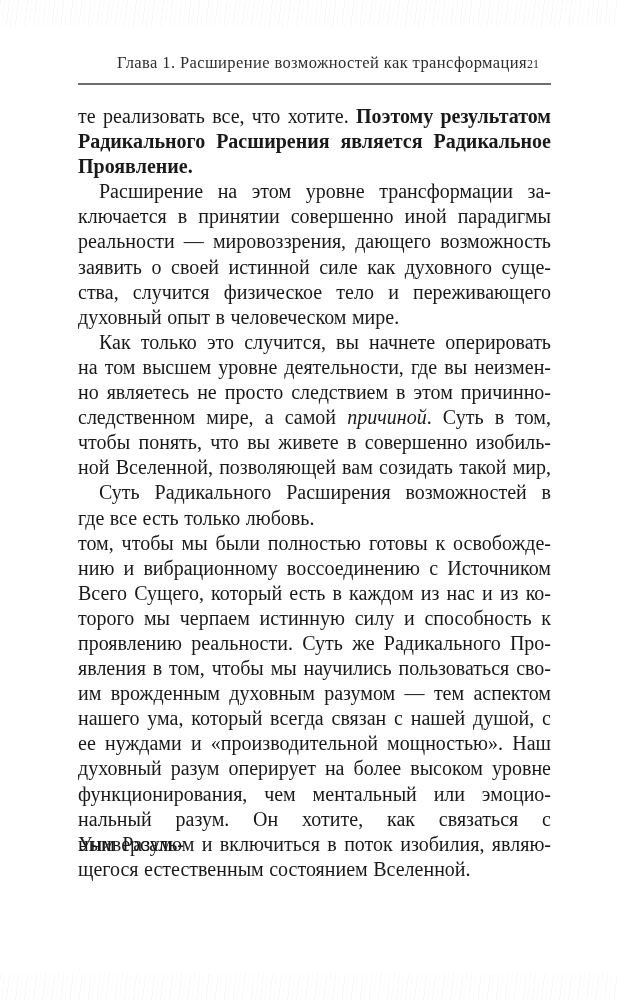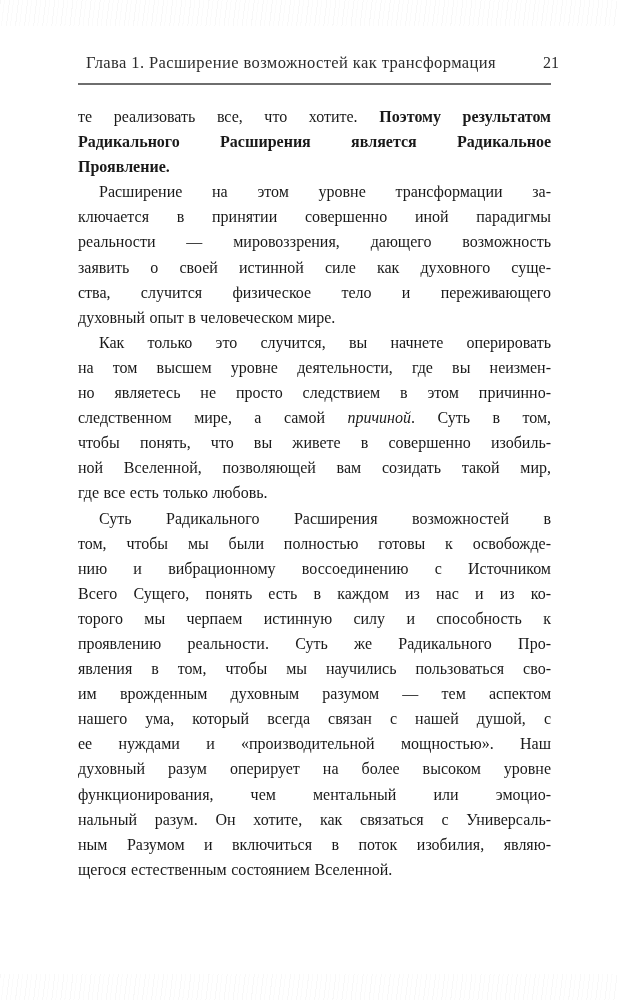--- a/index.html
+++ b/index.html
@@ -16,51 +16,51 @@
     position: absolute; left: 0; width: 617px; height: 26px;
     background: repeating-linear-gradient(97deg, rgba(90,90,90,.16) 0 1px, rgba(255,255,255,0) 1px 4px, rgba(120,120,120,.10) 4px 5px, rgba(255,255,255,0) 5px 9px);
     opacity: .28;
     pointer-events: none;
   }
   .noise.top { top: 0; }
   .noise.bottom { bottom: 0; }
 
   .running-head {
     position: absolute;
-    left: 86px;
+    left: 66px;
     width: 473px;
     top: 53px;
     display: flex;
-    justify-content: space-between;
+    justify-content: flex-end;
     align-items: baseline;
     font-size: 16.5px;
     letter-spacing: 0.4px;
     color: #2e2e2e;
     white-space: nowrap;
   }
   .running-head .pagenum {
-    font-size: 16px;
+    font-size: 12px;
     letter-spacing: 0;
     color: #2e2e2e;
   }
   .head-rule {
     position: absolute;
     left: 78px;
     width: 473px;
     top: 83px;
     height: 2px;
     background: #6e6e6e;
   }
 
   .text-body {
     position: absolute;
     left: 78px;
     width: 473px;
     top: 104px;
-    font-size: 16px;
+    font-size: 20px;
     color: #191919;
     word-spacing: 0.5px;
   }
   .line {
     height: 25.1px;
     line-height: 25.1px;
     text-align: justify;
     text-align-last: justify;
     white-space: normal;
     overflow: visible;
@@ -92,25 +92,25 @@
       <div class="line"><span>реальности — мировоззрения, дающего возможность</span></div>
       <div class="line"><span>заявить о своей истинной силе как духовного суще-</span></div>
       <div class="line"><span>ства, случится физическое тело и переживающего</span></div>
       <div class="line last"><span>духовный опыт в человеческом мире.</span></div>
       <div class="line indent"><span>Как только это случится, вы начнете оперировать</span></div>
       <div class="line"><span>на том высшем уровне деятельности, где вы неизмен-</span></div>
       <div class="line"><span>но являетесь не просто следствием в этом причинно-</span></div>
       <div class="line"><span>следственном мире, а самой </span><span class="italic">причиной</span><span>. Суть в том,</span></div>
       <div class="line"><span>чтобы понять, что вы живете в совершенно изобиль-</span></div>
       <div class="line"><span>ной Вселенной, позволяющей вам созидать такой мир,</span></div>
+      <div class="line indent"><span>Суть Радикального Расширения возможностей в</span></div>
       <div class="line last"><span>где все есть только любовь.</span></div>
-      <div class="line indent"><span>Суть Радикального Расширения возможностей в</span></div>
       <div class="line"><span>том, чтобы мы были полностью готовы к освобожде-</span></div>
       <div class="line"><span>нию и вибрационному воссоединению с Источником</span></div>
-      <div class="line"><span>Всего Сущего, понять есть в каждом из нас и из ко-</span></div>
+      <div class="line"><span>Всего Сущего, который есть в каждом из нас и из ко-</span></div>
       <div class="line"><span>торого мы черпаем истинную силу и способность к</span></div>
       <div class="line"><span>проявлению реальности. Суть же Радикального Про-</span></div>
       <div class="line"><span>явления в том, чтобы мы научились пользоваться сво-</span></div>
       <div class="line"><span>им врожденным духовным разумом — тем аспектом</span></div>
       <div class="line"><span>нашего ума, который всегда связан с нашей душой, с</span></div>
       <div class="line"><span>ее нуждами и «производительной мощностью». Наш</span></div>
       <div class="line"><span>духовный разум оперирует на более высоком уровне</span></div>
       <div class="line"><span>функционирования, чем ментальный или эмоцио-</span></div>
       <div class="line"><span>нальный разум. Он хотите, как связаться с Универсаль-</span></div>
       <div class="line"><span>ным Разумом и включиться в поток изобилия, являю-</span></div>

